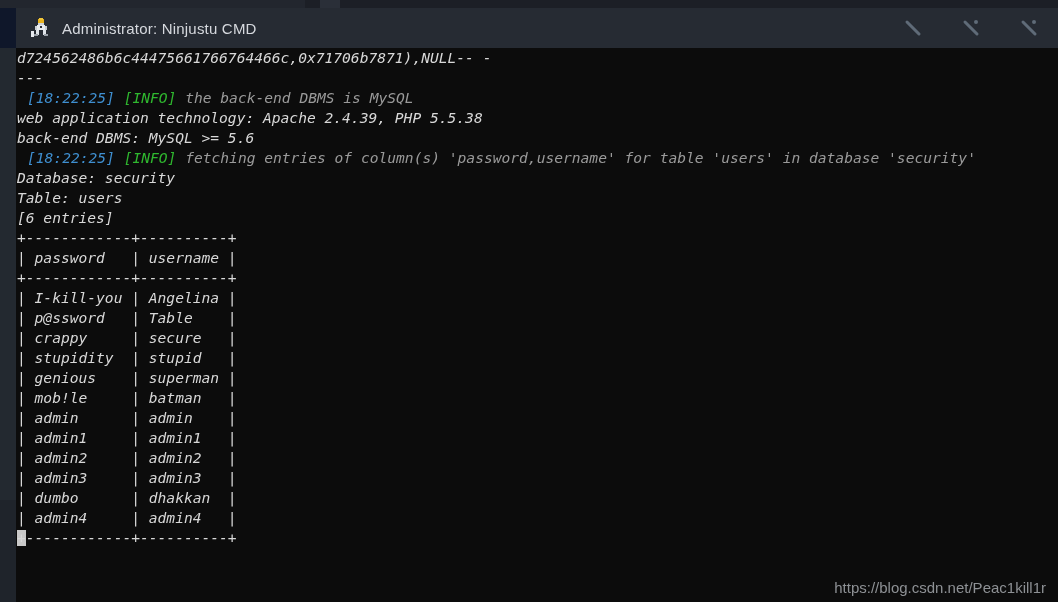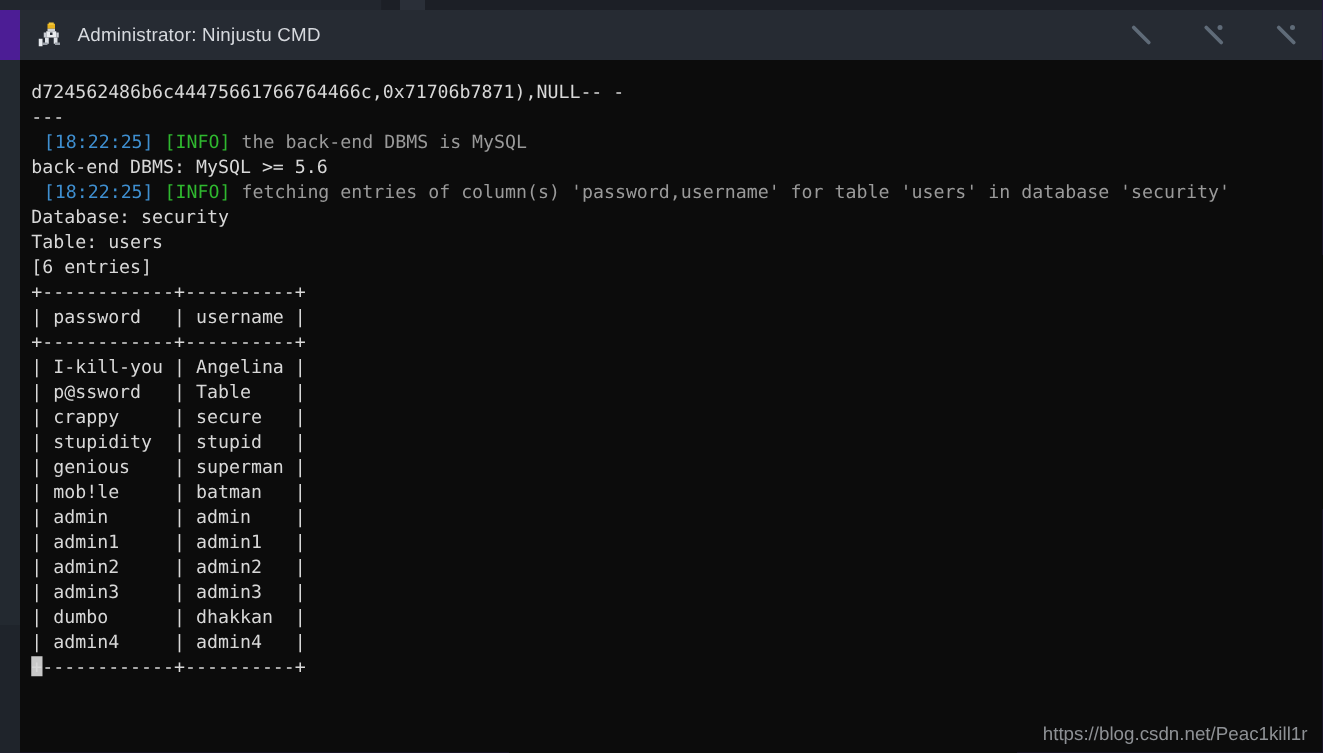--- a/index.html
+++ b/index.html
@@ -12,21 +12,21 @@
     width: 1058px;
     height: 602px;
     overflow: hidden;
     font-family: "DejaVu Sans Mono", monospace;
   }
 
   #app {
     position: relative;
     width: 1058px;
     height: 602px;
-    background: #4c1d95;
+    background: #0f172a;
   }
 
   
   .outer-top {
     position: absolute;
     left: 0; top: 0;
     width: 1058px; height: 8px;
     background: #1c1f26;
   }
   .outer-top-notch {
@@ -112,23 +112,24 @@
     position: absolute;
     left: 16px; top: 0;
     width: 1042px;
     height: 554px;
     background: #0c0c0c;
     overflow: hidden;
   }
 
   .term-lines {
     position: absolute;
-    left: 0; top: 8px;
-    padding: 8px;
+    left: 0; top: 0;
+    padding: 0;
     margin: 0;
+    font-style: italic;
   }
 
   .line {
     height: 20px;
     line-height: 20px;
     font-family: "DejaVu Sans Mono", monospace;
     font-size: 14.6px;
     color: #d8d8d8;
     white-space: pre;
     padding-left: 1px;
@@ -216,20 +217,21 @@
 
   <div class="term-outer">
     <div class="term-gutter"></div>
     <div class="term-gutter-lower"></div>
 
     <div class="term-screen">
       <div class="term-lines" id="term-lines">
           <div class="line"><span class="c-plain">d724562486b6c44475661766764466c,0x71706b7871),NULL-- -</span></div>
           <div class="line"><span class="c-plain">---</span></div>
           <div class="line"><span class="c-time">[18:22:25]</span><span class="c-plain"> </span><span class="c-info">[INFO]</span><span class="c-plain"> </span><span class="c-msg">the back-end DBMS is MySQL</span></div>
+          <div class="line"><span class="c-plain">web application technology: Apache 2.4.39, PHP 5.5.38</span></div>
           <div class="line"><span class="c-plain">back-end DBMS: MySQL &gt;= 5.6</span></div>
           <div class="line"><span class="c-time">[18:22:25]</span><span class="c-plain"> </span><span class="c-info">[INFO]</span><span class="c-plain"> </span><span class="c-msg">fetching entries of column(s) 'password,username' for table 'users' in database 'security'</span></div>
           <div class="line"><span class="c-plain">Database: security</span></div>
           <div class="line"><span class="c-plain">Table: users</span></div>
           <div class="line"><span class="c-plain">[6 entries]</span></div>
           <div class="line"><span class="c-plain">+------------+----------+</span></div>
           <div class="line"><span class="c-plain">| password   | username |</span></div>
           <div class="line"><span class="c-plain">+------------+----------+</span></div>
           <div class="line"><span class="c-plain">| I-kill-you | Angelina |</span></div>
           <div class="line"><span class="c-plain">| p@ssword   | Table    |</span></div>

